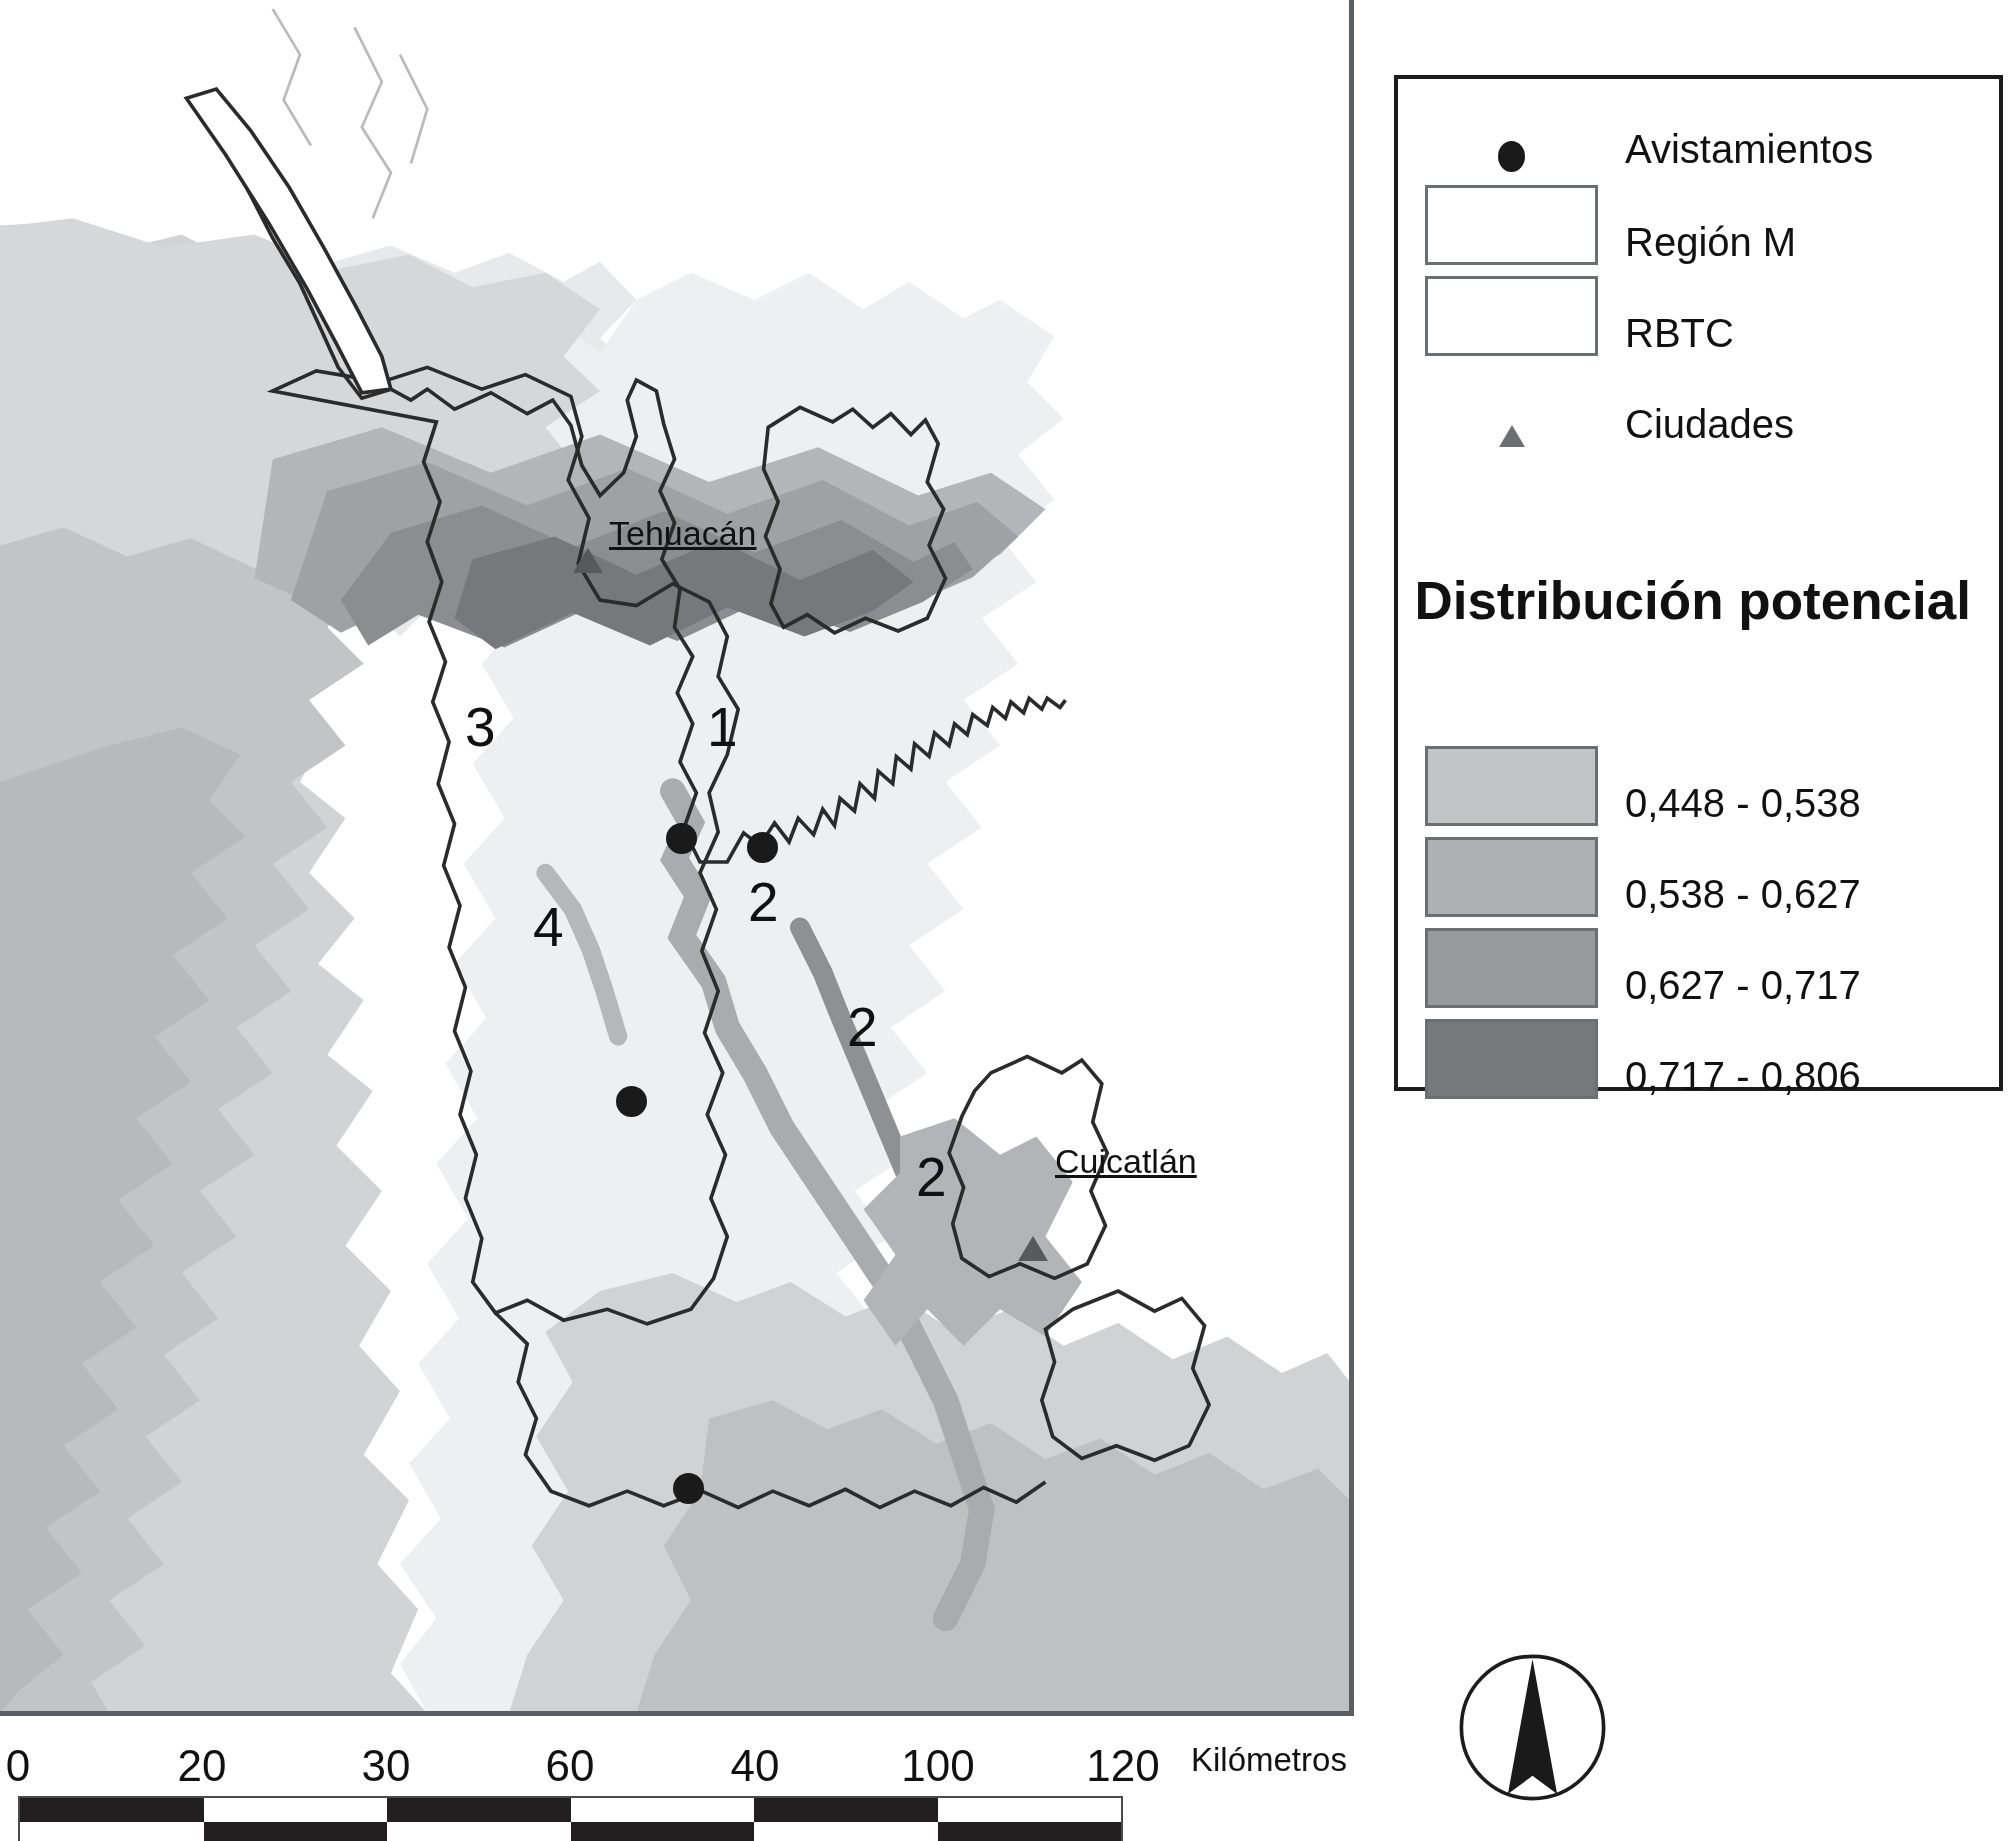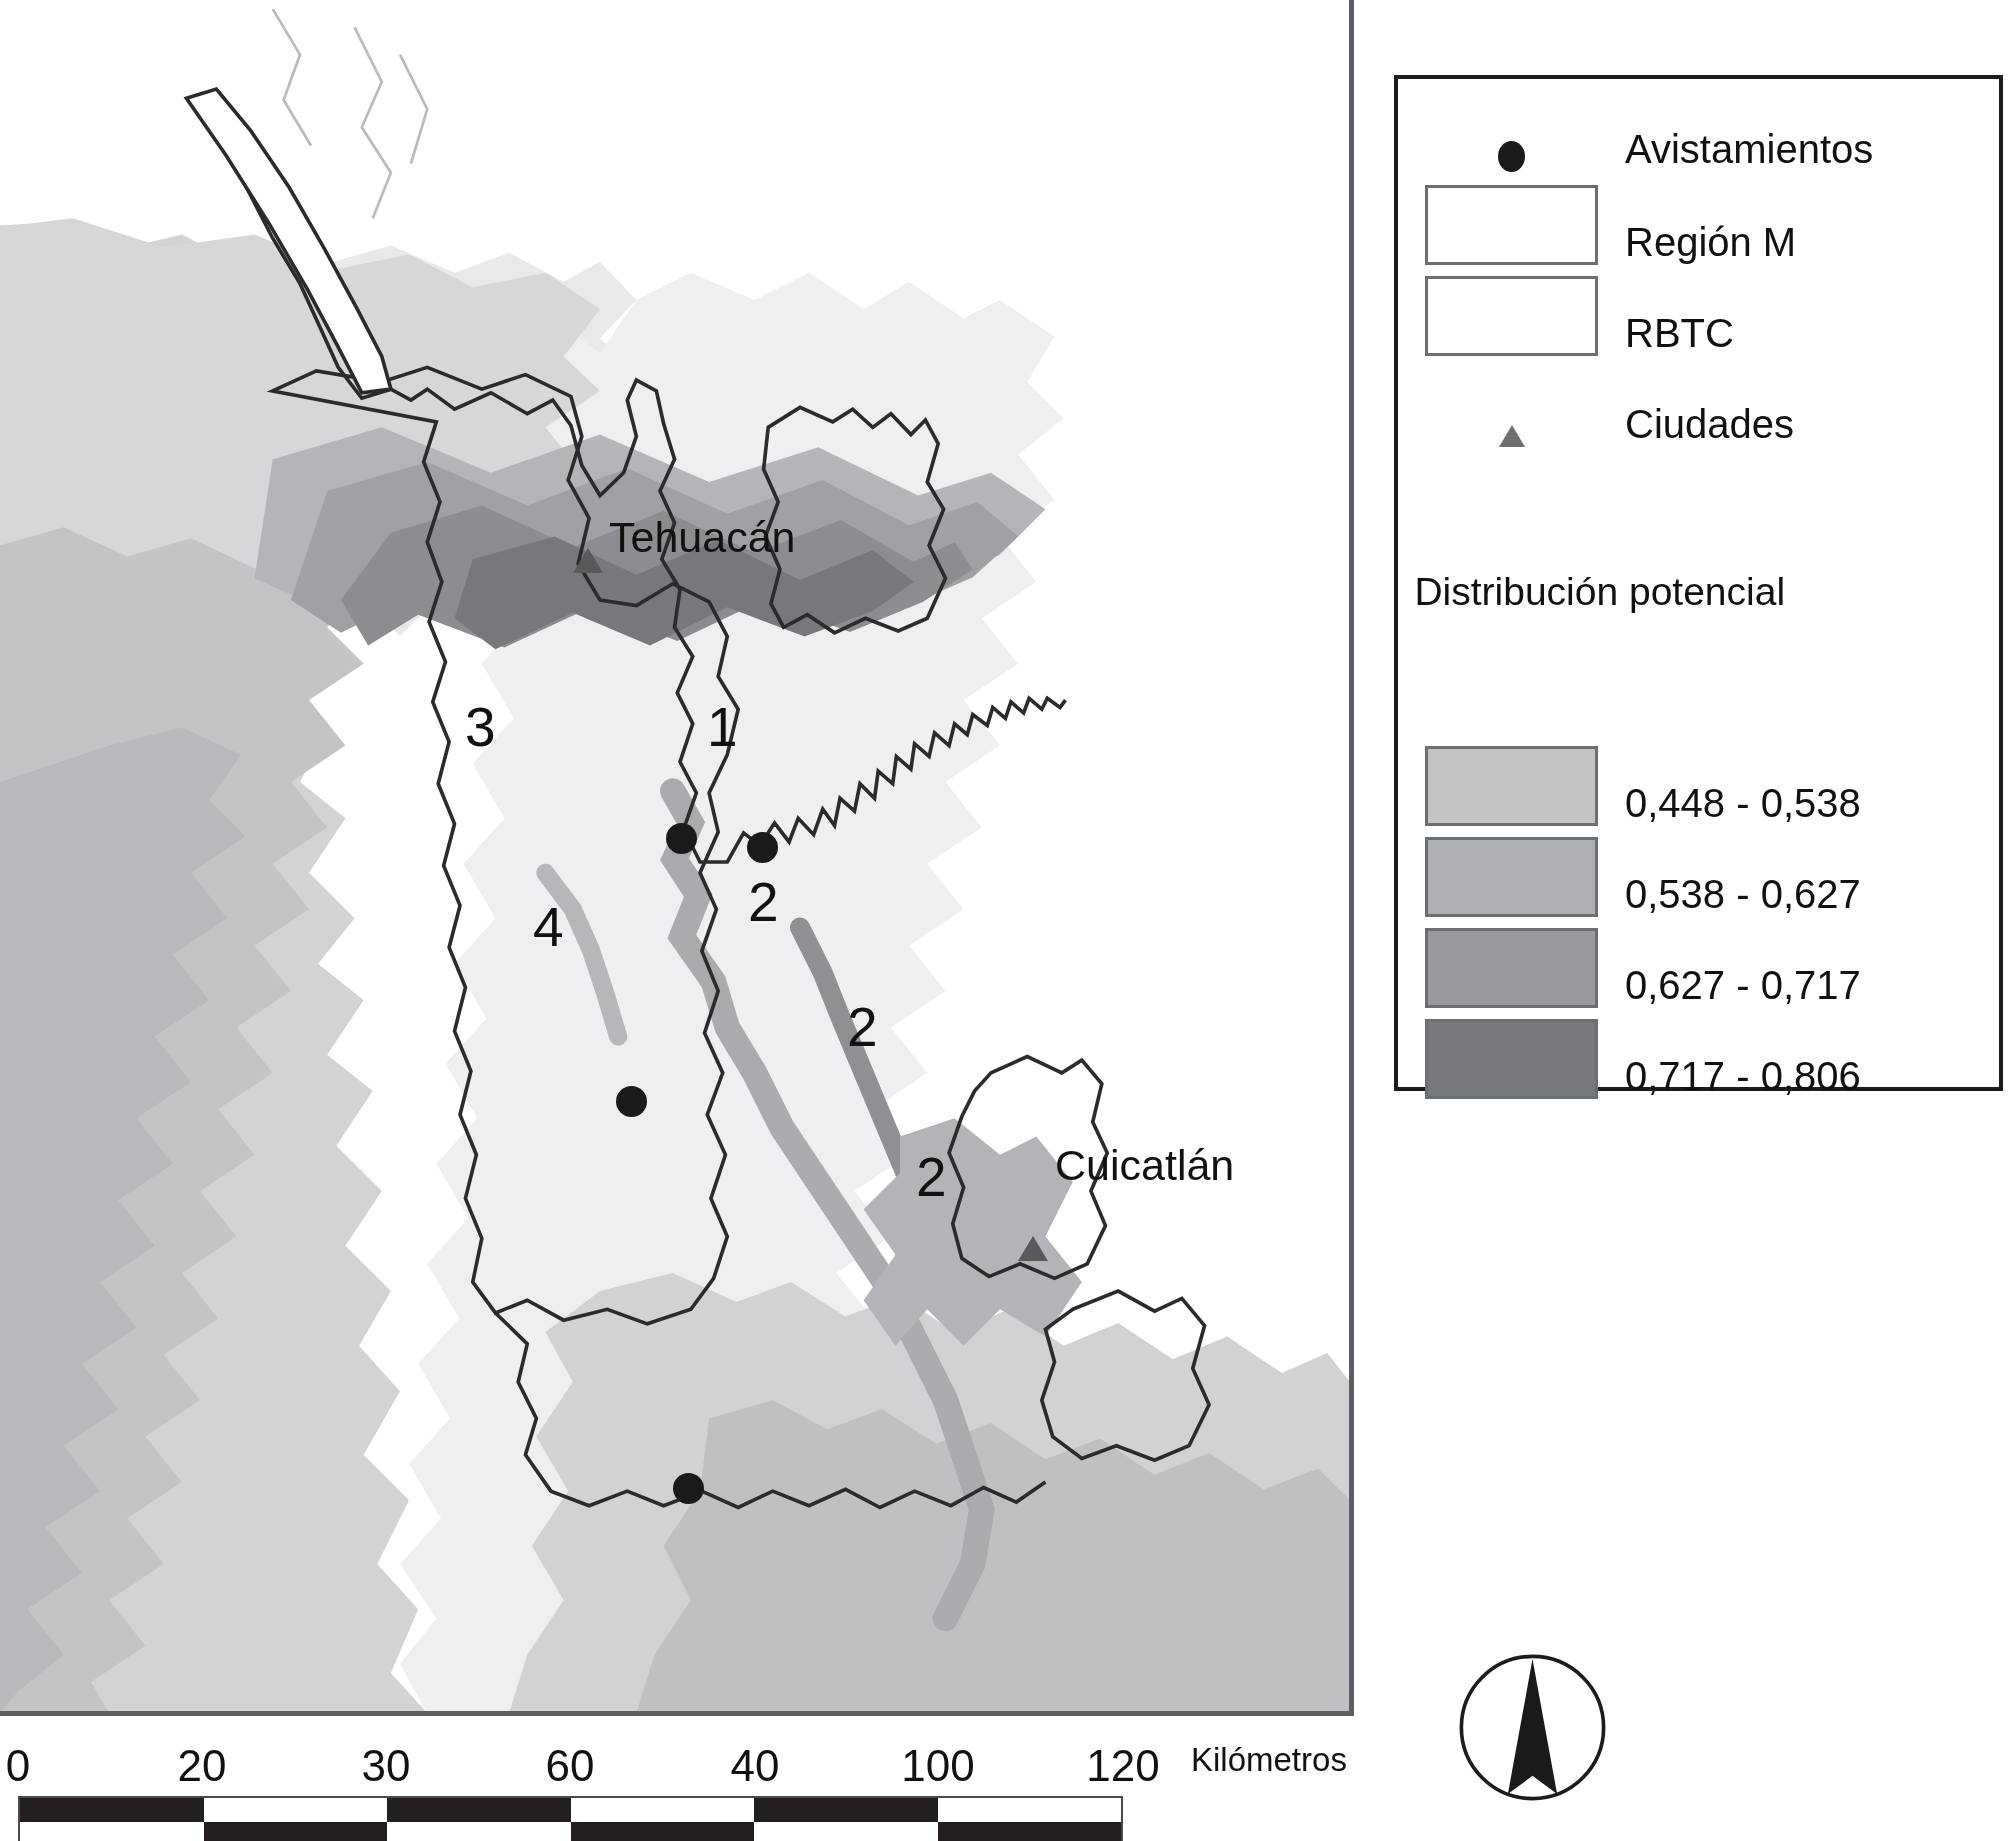--- a/index.html
+++ b/index.html
@@ -49,21 +49,21 @@
   }
 
   
   .map-label {
     position: absolute;
     font-family: "Liberation Sans", sans-serif;
     color: #111111;
     white-space: nowrap;
     line-height: 1;
   }
-  .city-label { font-size: 43px; }
+  .city-label { font-size: 34px; text-decoration: underline; }
   .region-number { font-size: 55px; }
 
   .city-marker {
     position: absolute;
     width: 0; height: 0;
     border-left: 15.5px solid transparent;
     border-right: 15.5px solid transparent;
     border-bottom: 25.5px solid #58595b;
   }
   .sighting-dot {
@@ -119,23 +119,24 @@
   .tri-sym {
     width: 0; height: 0;
     border-left: 13.6px solid transparent;
     border-right: 13.6px solid transparent;
     border-bottom: 22px solid #6d6f72;
   }
   #legend-title {
     position: absolute;
     left: 16.4px;
     top: 491px;
-    font-size: 39px;
+    font-size: 53px;
     color: #111111;
     white-space: nowrap;
+    font-weight: bold;
   }
 
   
   #scalebar-wrap {
     position: absolute;
     left: 0px;
     top: 1741px;
     width: 1136px;
     height: 100px;
   }

